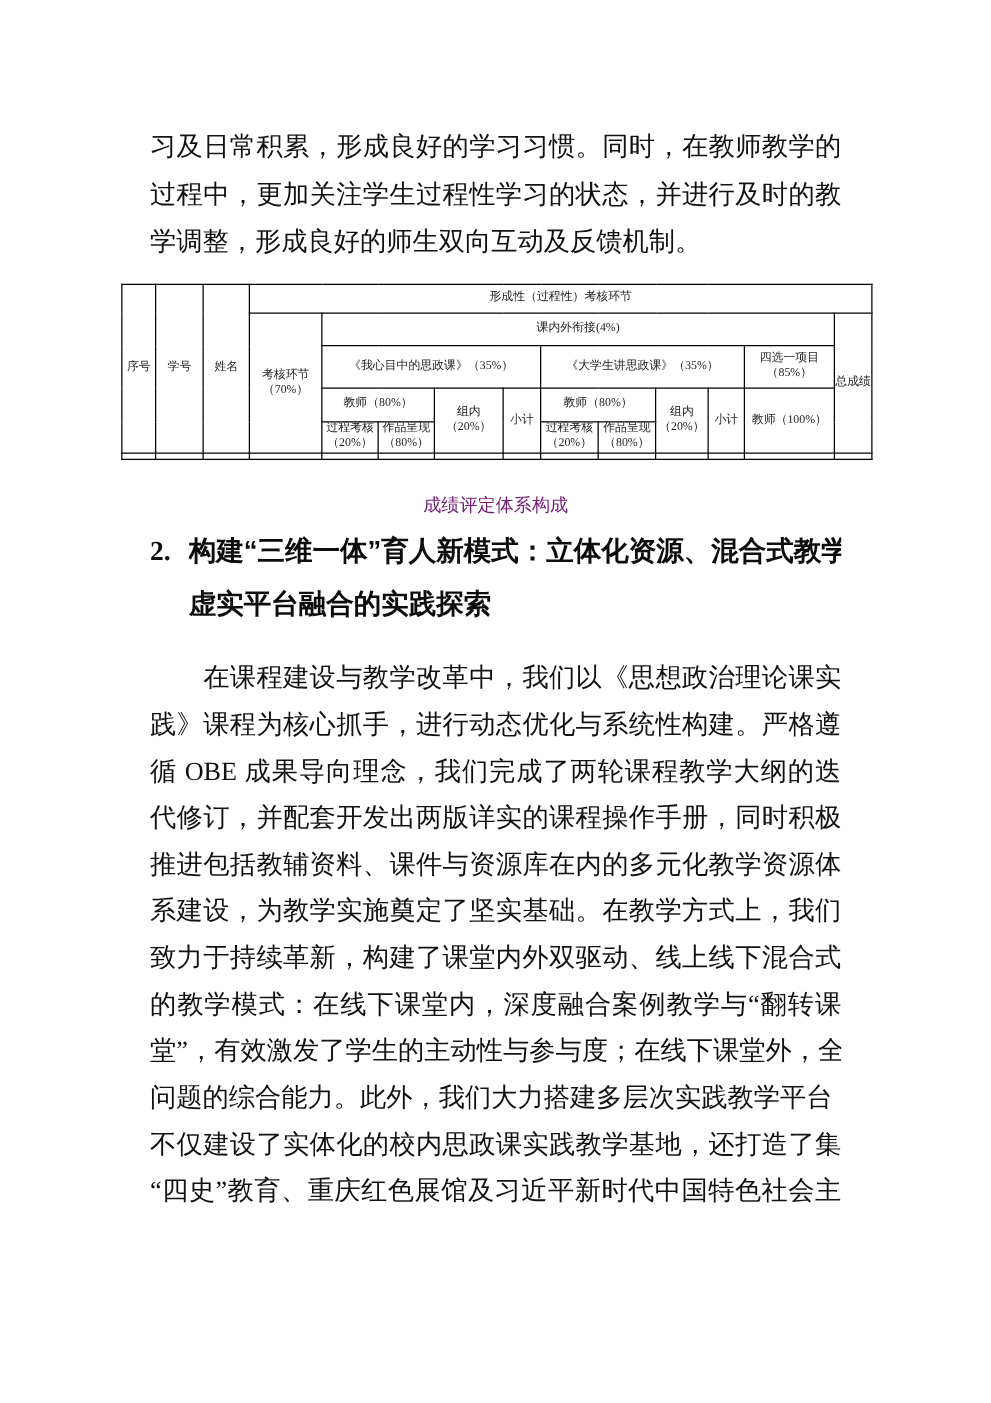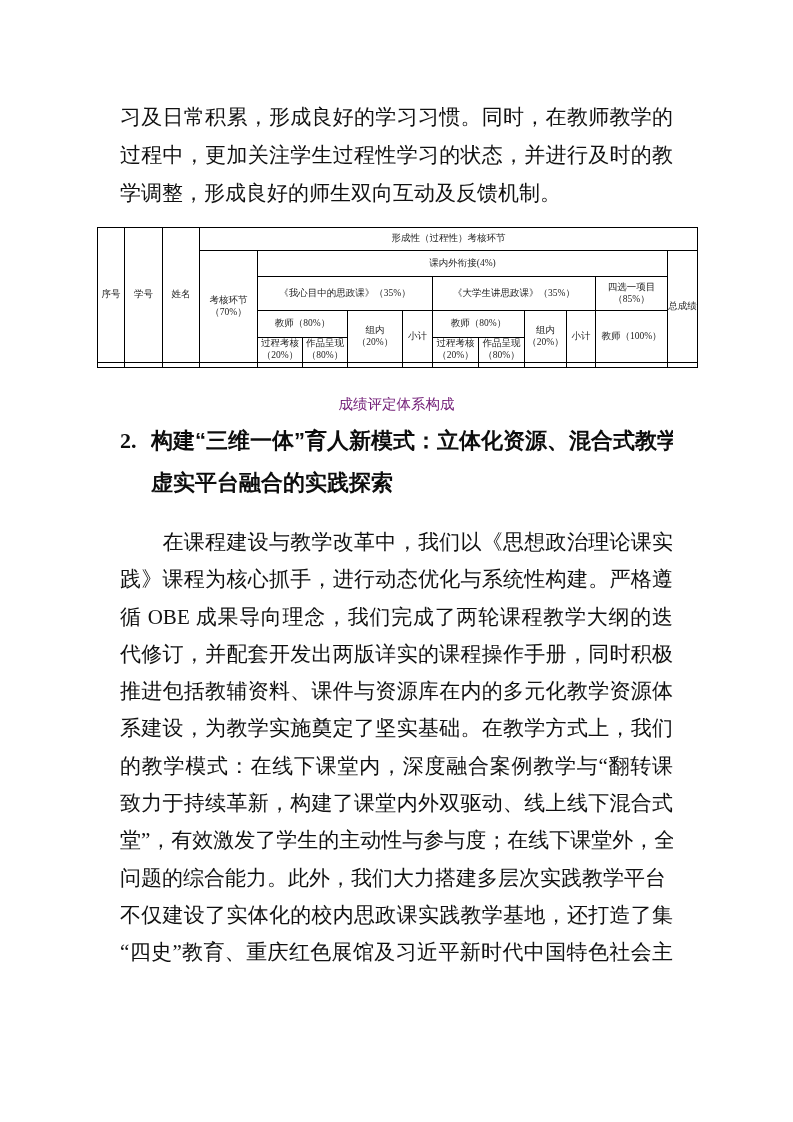--- a/index.html
+++ b/index.html
@@ -182,21 +182,21 @@
       </div>
   </div>
 
   <div class="para body-para">
       <div class="tline just">　　在课程建设与教学改革中，我们以《思想政治理论课实</div>
       <div class="tline just">践》课程为核心抓手，进行动态优化与系统性构建。严格遵</div>
       <div class="tline just">循 OBE 成果导向理念，我们完成了两轮课程教学大纲的迭</div>
       <div class="tline just">代修订，并配套开发出两版详实的课程操作手册，同时积极</div>
       <div class="tline just">推进包括教辅资料、课件与资源库在内的多元化教学资源体</div>
       <div class="tline just">系建设，为教学实施奠定了坚实基础。在教学方式上，我们</div>
+      <div class="tline just">致力于持续革新，构建了课堂内外双驱动、线上线下混合式</div>
       <div class="tline just">的教学模式：在线下课堂内，深度融合案例教学与“翻转课</div>
-      <div class="tline just">致力于持续革新，构建了课堂内外双驱动、线上线下混合式</div>
       <div class="tline just">堂”，有效激发了学生的主动性与参与度；在线下课堂外，全</div>
       <div class="tline just">问题的综合能力。此外，我们大力搭建多层次实践教学平台，</div>
       <div class="tline just">不仅建设了实体化的校内思政课实践教学基地，还打造了集</div>
       <div class="tline just">“四史”教育、重庆红色展馆及习近平新时代中国特色社会主</div>
     </div>
 
 </div>
 
 </body></html>

